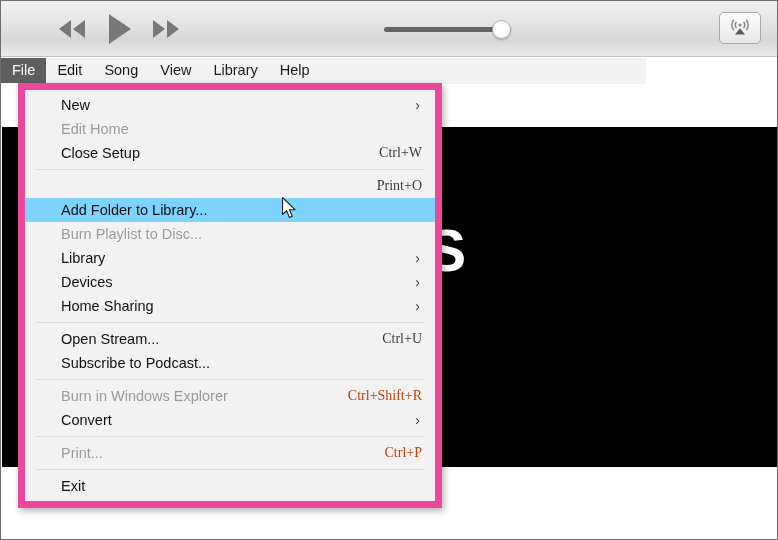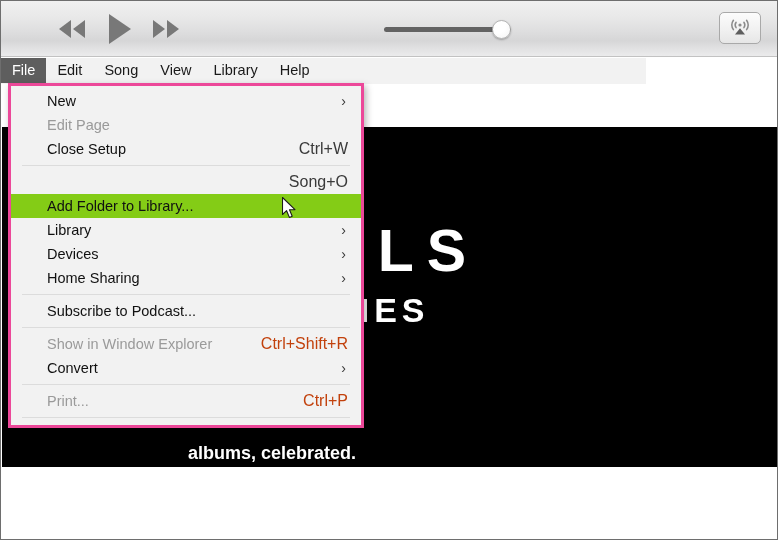--- a/index.html
+++ b/index.html
@@ -151,52 +151,53 @@
     font-size: 18px;
     font-weight: bold;
     color: #ffffff;
     white-space: nowrap;
     line-height: 1;
   }
 
   
   .dropdown {
     position: absolute;
-    left: 7px;
+    left: 17px;
     top: 82px;
-    width: 356px;
+    width: 424px;
     background: #f2f2f2;
-    border: 3px solid #ec4899;
+    border: 7px solid #ec4899;
     box-shadow: 2px 3px 7px rgba(0,0,0,0.30);
     padding: 3px 0 3px 0;
     box-sizing: border-box;
     font-size: 14.5px;
     color: #111111;
   }
   .mi {
     position: relative;
     height: 24px;
     display: flex;
     align-items: center;
     padding: 0 11px 0 36px;
     box-sizing: border-box;
     white-space: nowrap;
     cursor: default;
   }
   .mi .label { flex: 0 0 auto; }
   .mi .accel {
     margin-left: auto;
     color: #3a3a3a;
-    font-size: 16px;
+    font-size: 14px;
     padding-right: 2px;
+    font-family: Liberation Serif, serif;
   }
   .mi.disabled { color: #9a9a9a; }
   .mi.disabled .accel { color: #c2410c; }
   .mi.highlight {
-    background: #84cc16;
+    background: #7dd3fc;
   }
   .mi .chev {
     margin-left: auto;
     font-size: 14px;
     color: #3a3a3a;
     line-height: 1;
     padding-right: 4px;
   }
   .sep {
     height: 1px;
@@ -280,64 +281,74 @@
       <div class="menubar-item">Library</div>
       <div class="menubar-item">Help</div>
     </div>
 
   <div class="dropdown">
       <div class="mi">
         <span class="label">New</span>
         <span class="chev">›</span>
       </div>
       <div class="mi disabled">
-        <span class="label">Edit Page</span>
+        <span class="label">Edit Home</span>
       </div>
       <div class="mi has-accel">
         <span class="label">Close Setup</span>
         <span class="accel">Ctrl+W</span>
       </div>
       <div class="sep"></div>
       <div class="mi has-accel">
-        <span class="accel">Song+O</span>
+        <span class="accel">Print+O</span>
       </div>
       <div class="mi highlight">
         <span class="label">Add Folder to Library...</span>
       </div>
+      <div class="mi disabled">
+        <span class="label">Burn Playlist to Disc...</span>
+      </div>
       <div class="mi">
         <span class="label">Library</span>
         <span class="chev">›</span>
       </div>
       <div class="mi">
         <span class="label">Devices</span>
         <span class="chev">›</span>
       </div>
       <div class="mi">
         <span class="label">Home Sharing</span>
         <span class="chev">›</span>
       </div>
       <div class="sep"></div>
+      <div class="mi has-accel">
+        <span class="label">Open Stream...</span>
+        <span class="accel">Ctrl+U</span>
+      </div>
       <div class="mi">
         <span class="label">Subscribe to Podcast...</span>
       </div>
       <div class="sep"></div>
       <div class="mi disabled has-accel">
-        <span class="label">Show in Window Explorer</span>
+        <span class="label">Burn in Windows Explorer</span>
         <span class="accel">Ctrl+Shift+R</span>
       </div>
       <div class="mi">
         <span class="label">Convert</span>
         <span class="chev">›</span>
       </div>
       <div class="sep"></div>
       <div class="mi disabled has-accel">
         <span class="label">Print...</span>
         <span class="accel">Ctrl+P</span>
       </div>
       <div class="sep"></div>
+      <div class="mi">
+        <span class="label">Exit</span>
+      </div>
     </div>
 
   <div class="cursor">
     <svg width="16" height="24" viewBox="0 0 16 24">
       <polygon points="0.5,0.5 0.5,17.5 4.6,13.7 7.4,20.4 10.2,19.2 7.5,12.8 13,12.6" fill="#ffffff" stroke="#1b1b1b" stroke-width="1.1" stroke-linejoin="round"></polygon>
     </svg>
   </div>
 
 </div>
 

